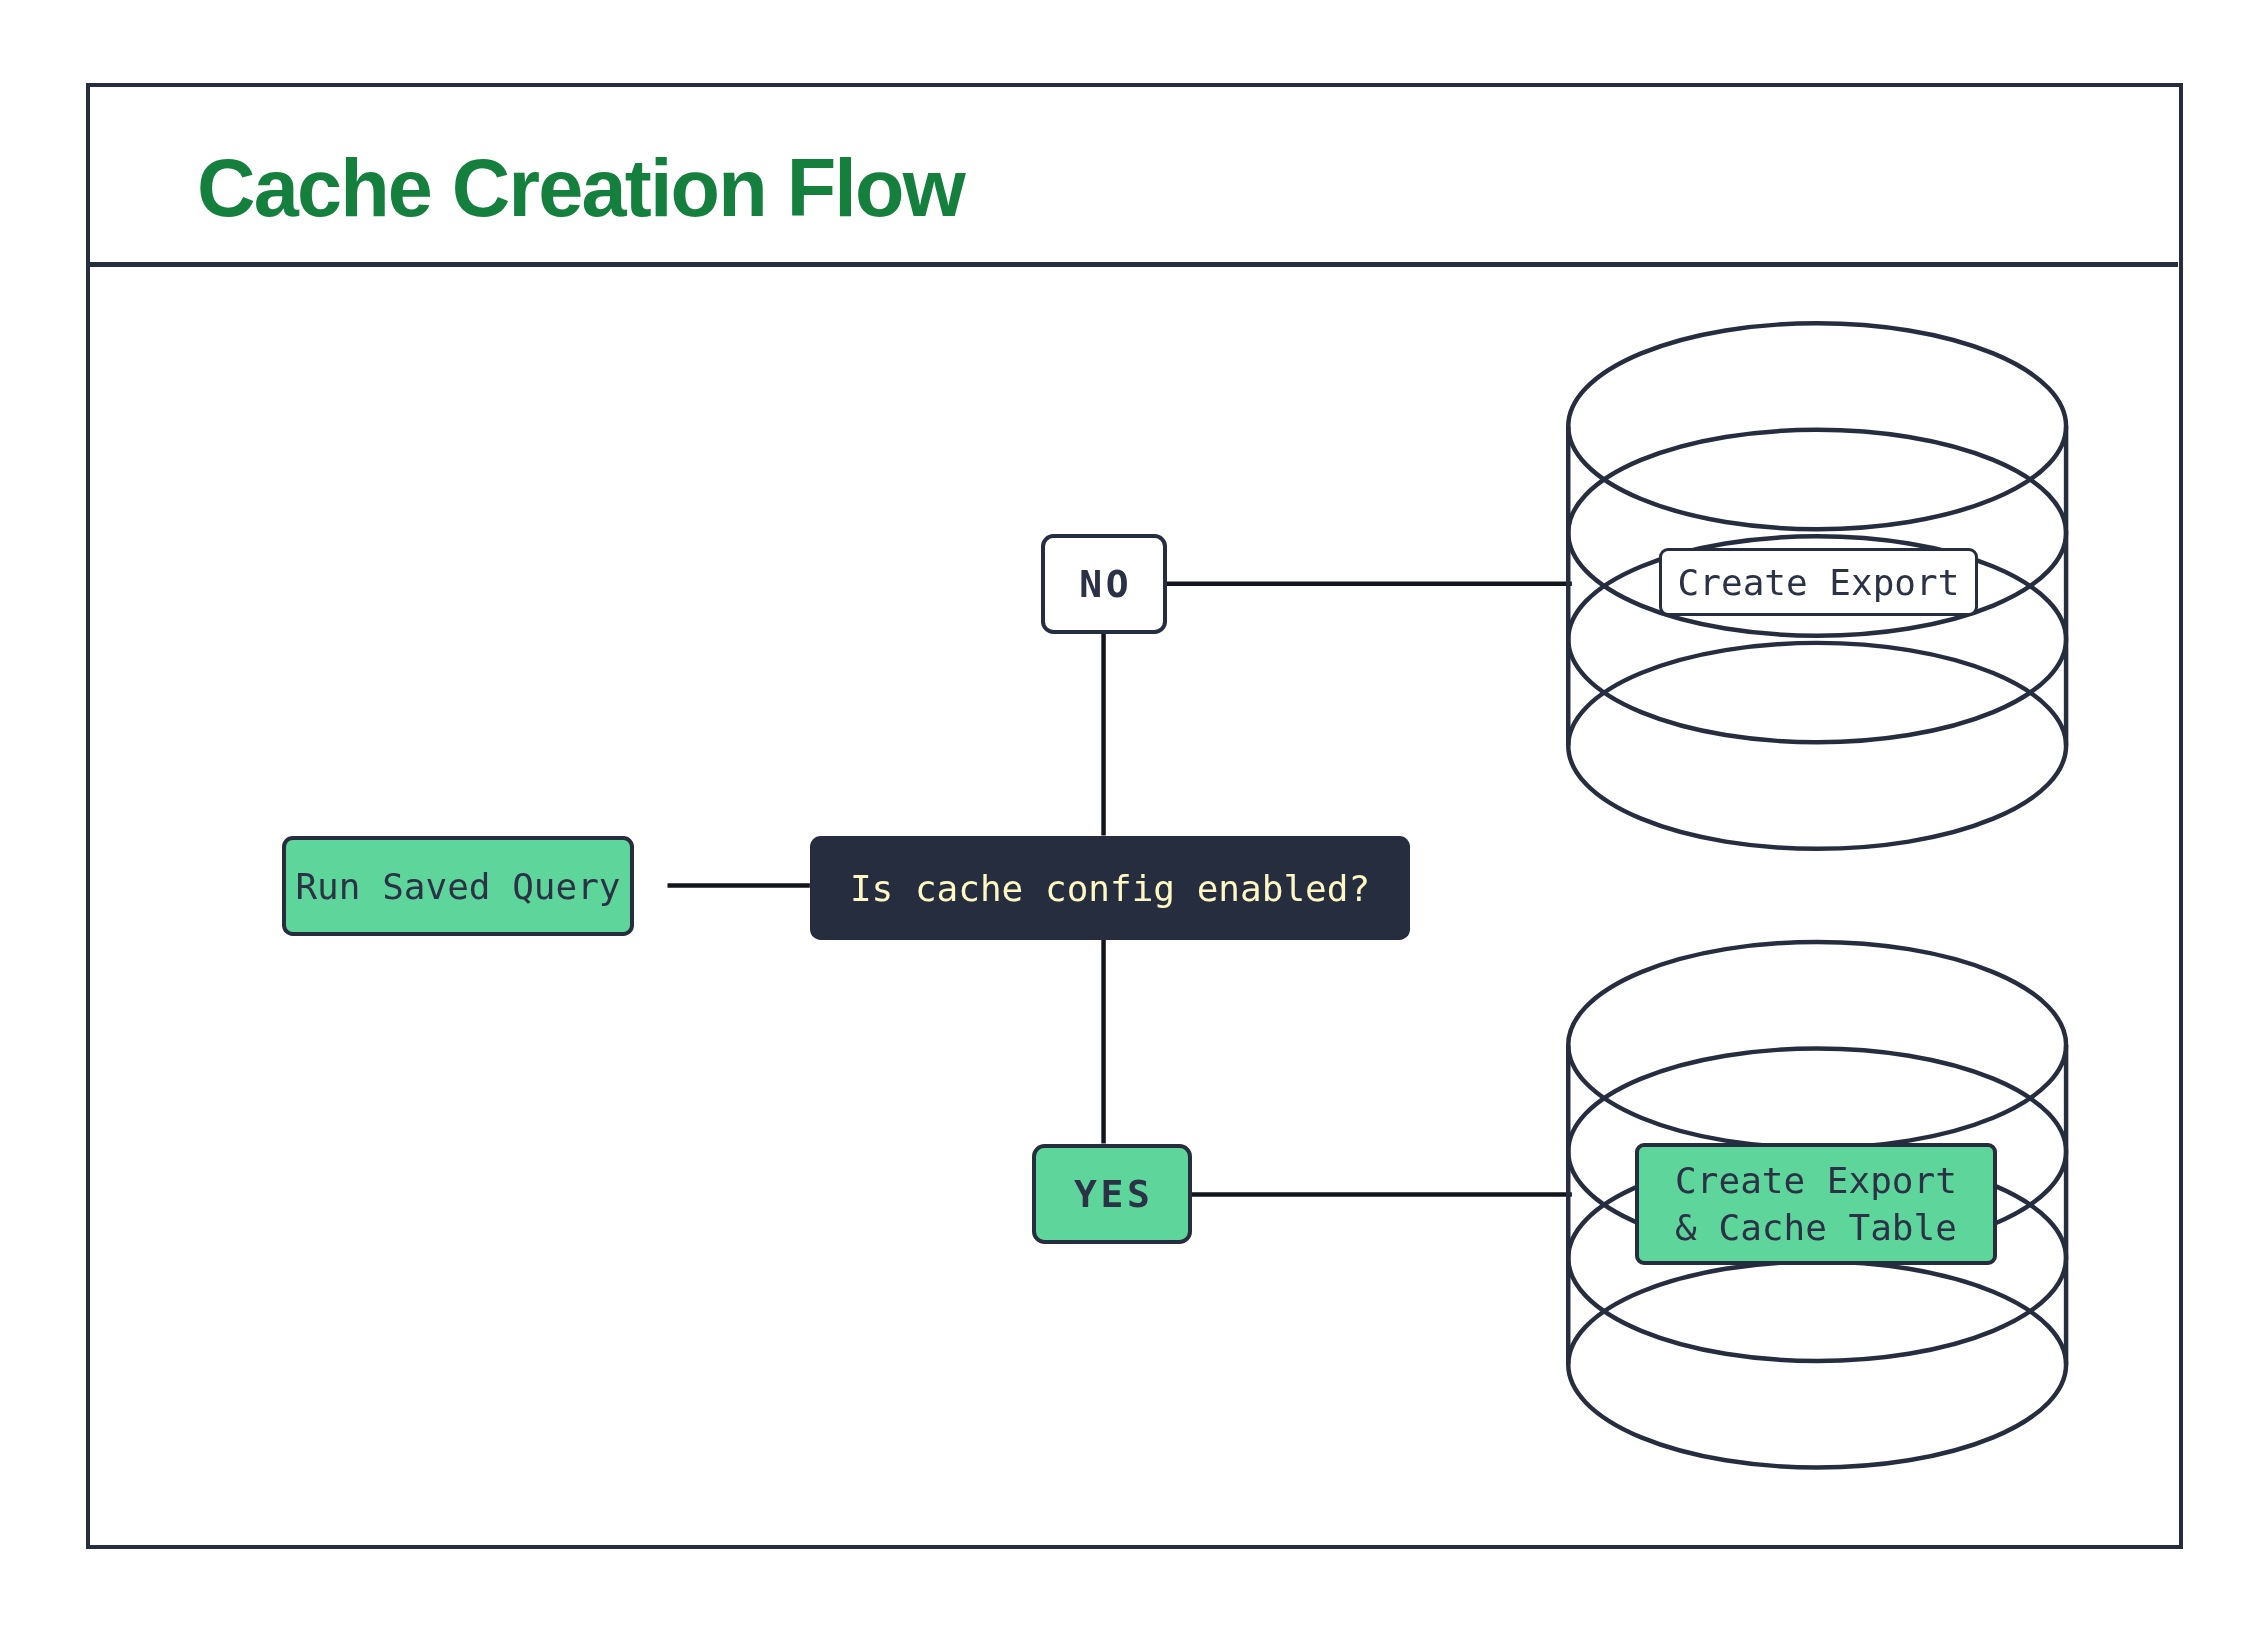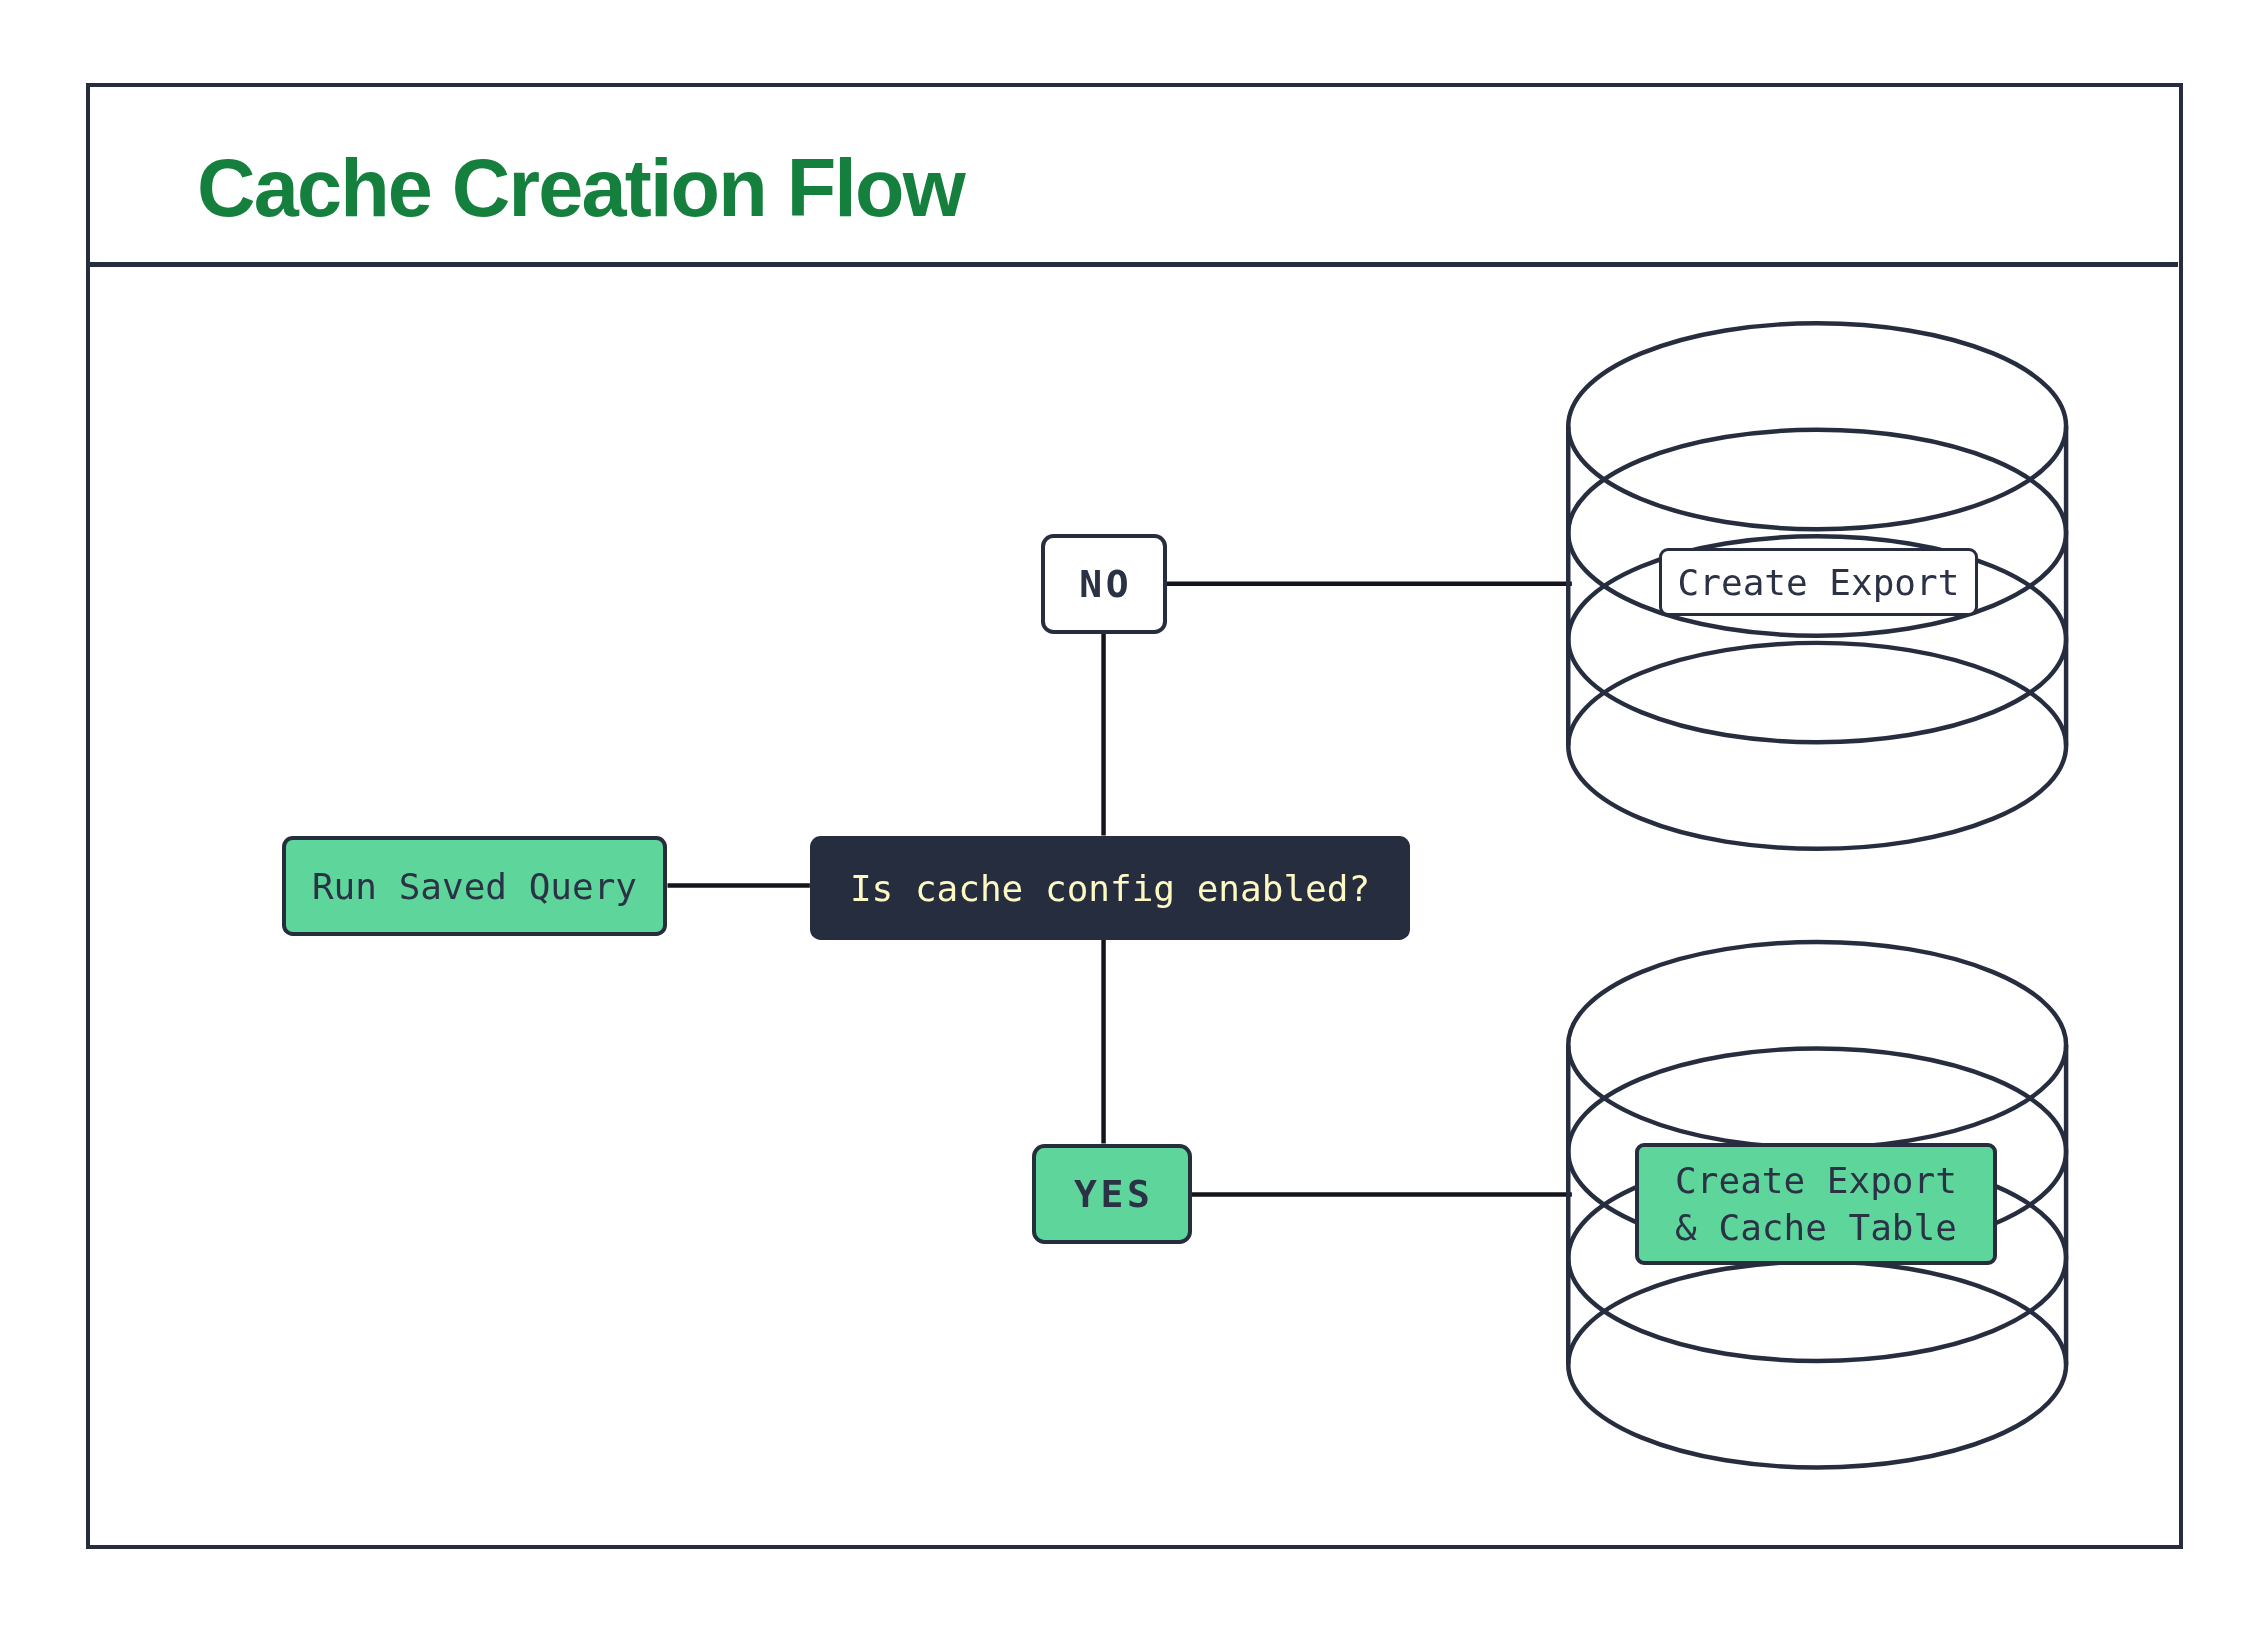--- a/index.html
+++ b/index.html
@@ -50,21 +50,21 @@
     justify-content: center;
     text-align: center;
     box-sizing: border-box;
     color: #2b3245;
     font-size: 36px;
     line-height: 47px;
     white-space: pre-line;
   }
   .node-start {
     left: 282px; top: 836px;
-    width: 385px; height: 100px;
+    width: 352px; height: 100px;
     background: #5ed69b;
     border: 4.5px solid #262d3e;
     border-radius: 10.7px;
   }
   .node-decision {
     left: 810px; top: 836px;
     width: 600px; height: 104px;
     background: #262d3e;
     color: #fef9c3;
     border-radius: 10.7px;

